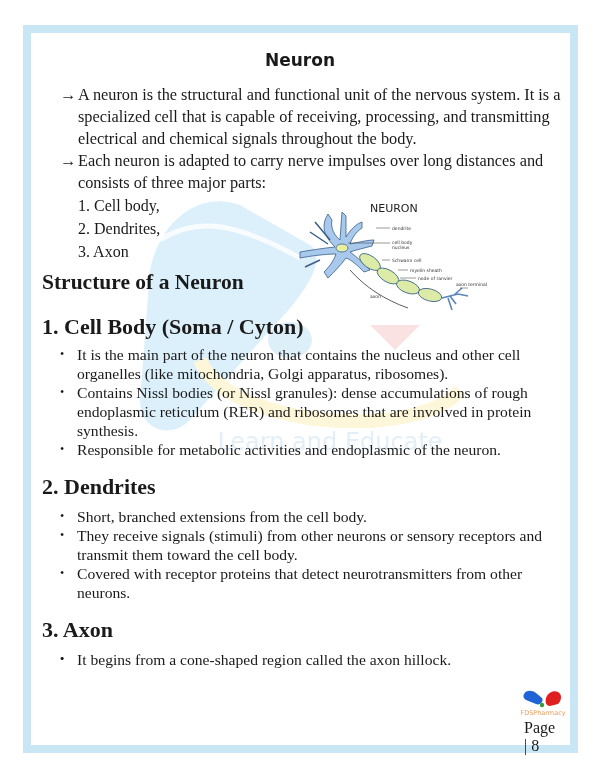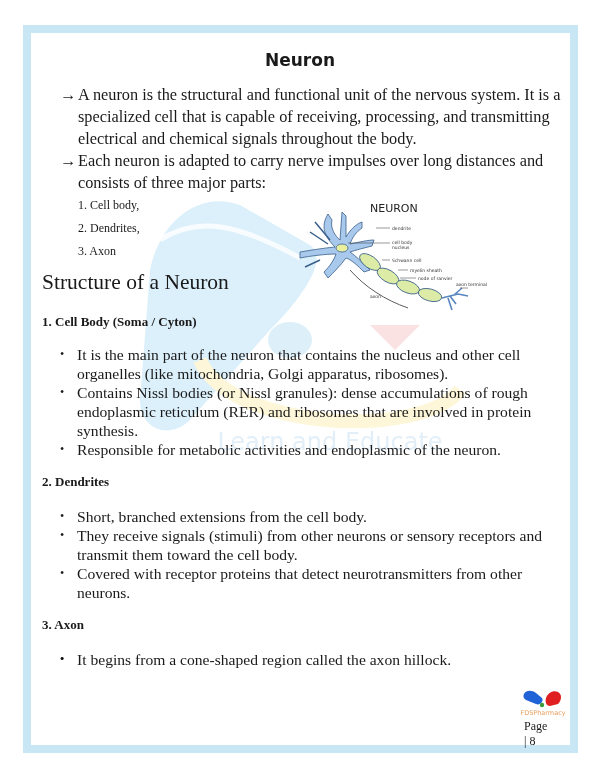--- a/index.html
+++ b/index.html
@@ -7,31 +7,31 @@
          font-family: "Liberation Serif", "DejaVu Serif", serif; color: #1a1a1a; }
   .frame { position: absolute; left: 23px; top: 25px; width: 555px; height: 728px;
            box-sizing: border-box; border: 8px solid #c9e6f4; background: #ffffff; }
   .watermark { position: absolute; left: 0; top: 0; width: 600px; height: 776px; pointer-events: none; }
   .content { position: absolute; left: 0; top: 0; width: 496px; height: 776px; }
   .title { position: absolute; top: 50px; left: 0; width: 600px; text-align: center;
            font-family: "DejaVu Sans", sans-serif; font-weight: bold; font-size: 17px; }
   .arrow-item { position: absolute; left: 60px; width: 505px; font-size: 16.3px; line-height: 22px; }
   .arrow-item .arrow { position: absolute; left: 0; top: 0; }
   .arrow-item .txt { display: block; margin-left: 18px; }
-  .parts { position: absolute; left: 78px; top: 194px; font-size: 12px; line-height: 23px; }
+  .parts { position: absolute; left: 78px; top: 194px; font-size: 16px; line-height: 23px; }
   .parts div { height: 23px; }
-  .h2 { position: absolute; left: 42px; top: 270px; font-weight: normal; font-size: 21.5px; }
-  .h3 { position: absolute; left: 42px; font-weight: bold; font-size: 13px; }
+  .h2 { position: absolute; left: 42px; top: 270px; font-weight: bold; font-size: 21.5px; }
+  .h3 { position: absolute; left: 42px; font-weight: bold; font-size: 22px; }
   ul.bullets { position: absolute; left: 60px; width: 510px; margin: 0; padding: 0; list-style: none;
                font-size: 15.6px; line-height: 19px; }
   ul.bullets li { position: relative; padding-left: 17px; }
   ul.bullets li .dot { position: absolute; left: 0; top: 0; font-size: 12px; }
   .diagram { position: absolute; left: 290px; top: 192px; width: 200px; height: 120px; }
   .footer-logo { position: absolute; left: 520px; top: 688px; width: 46px; height: 30px; }
-  .page-num { position: absolute; left: 524px; top: 719px; font-size: 12px; }
+  .page-num { position: absolute; left: 524px; top: 719px; font-size: 16px; }
 </style>
 </head>
 <body>
 
 <div class="frame"></div>
 
 <svg class="watermark" viewBox="0 0 600 776">
   <path d="M150 270 C160 220 200 190 240 205 L310 245 C330 260 300 300 270 330 L190 420 C170 440 140 430 140 400 Z" fill="#dcf0fb"></path>
   <path d="M160 240 C200 215 240 225 300 258" stroke="#ffffff" stroke-width="5" fill="none" opacity="0.8"></path>
   <ellipse cx="290" cy="340" rx="22" ry="18" fill="#d4ecf8" opacity="0.8"></ellipse>

